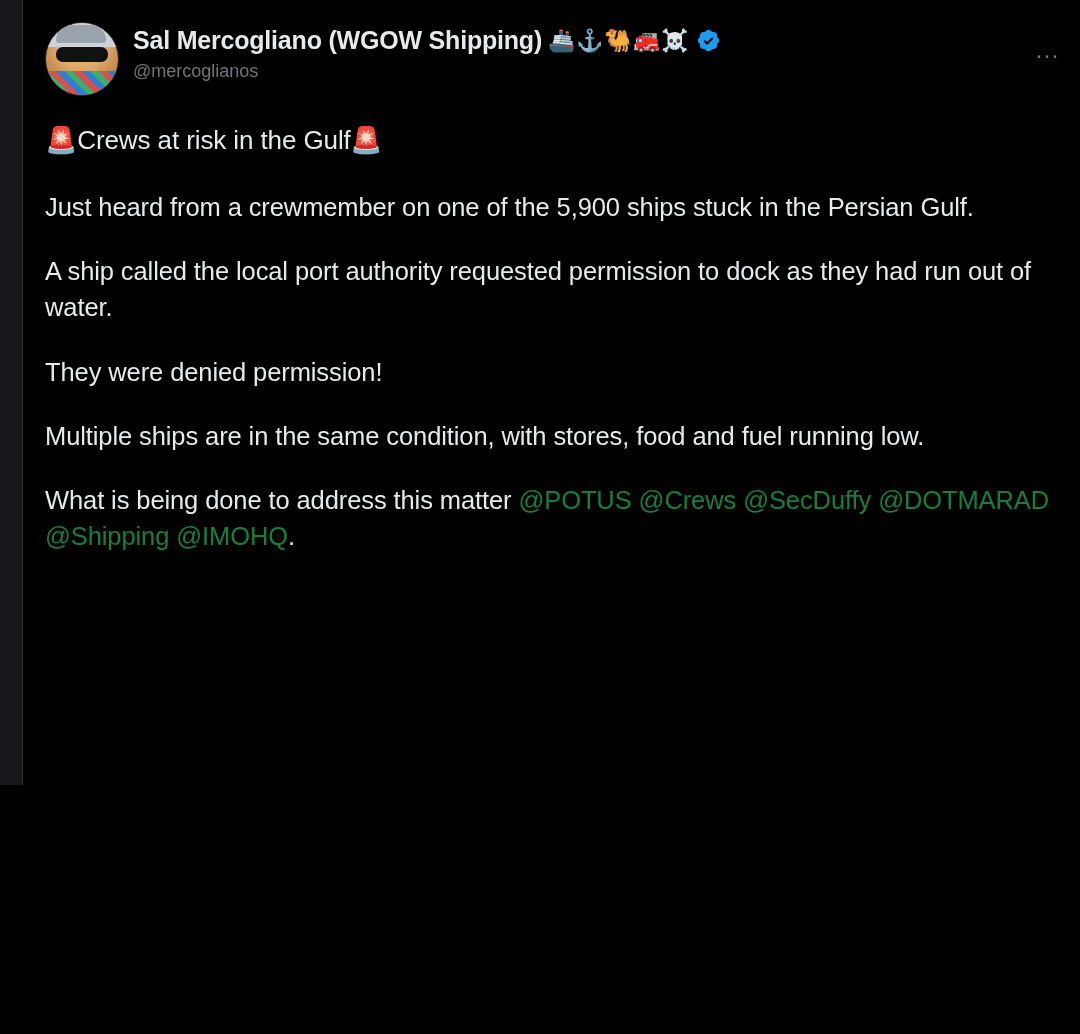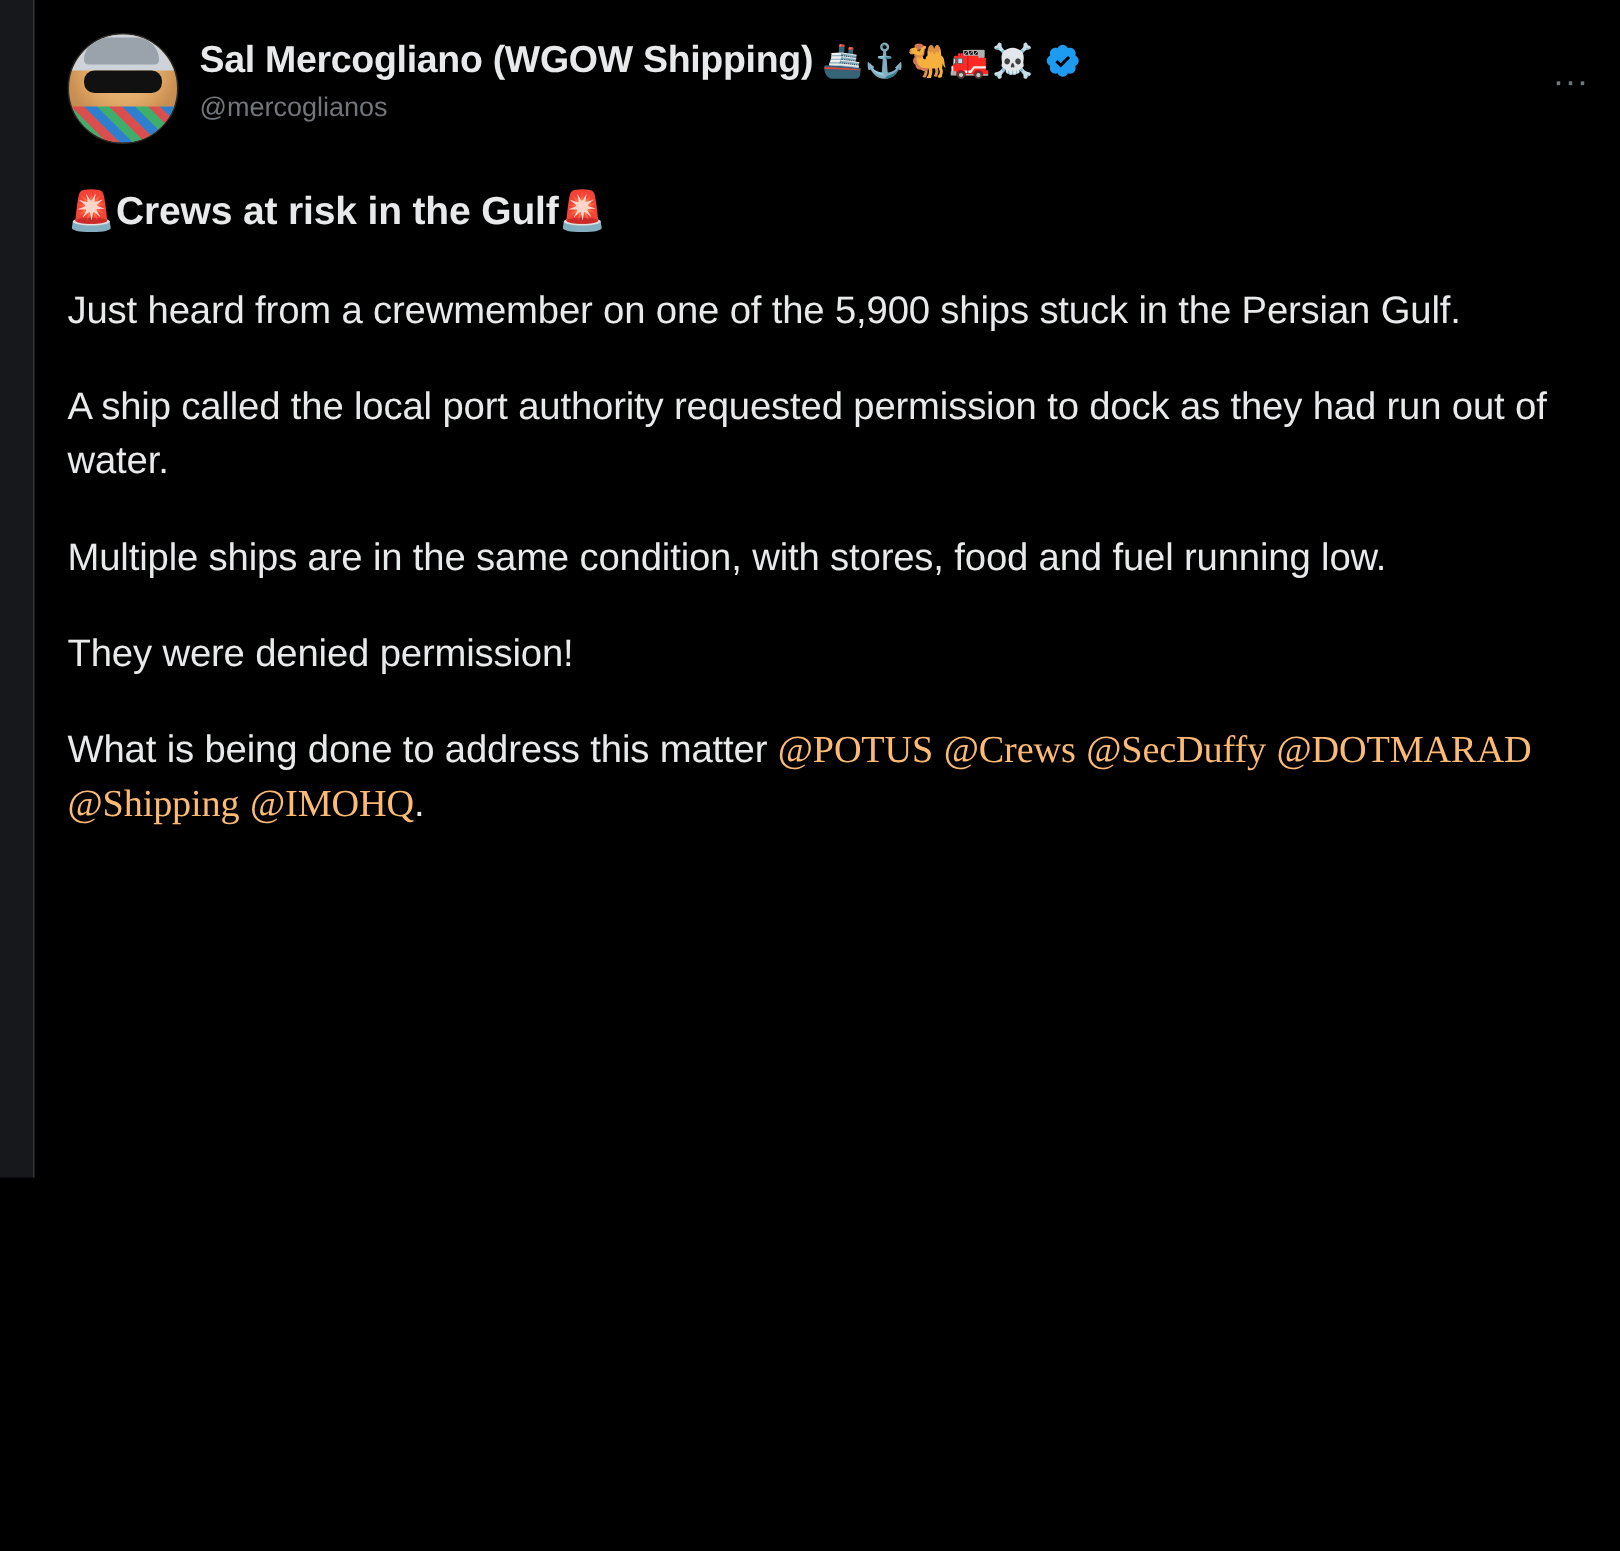--- a/index.html
+++ b/index.html
@@ -140,28 +140,27 @@
     font-size: 25.5px;
     line-height: 1.42;
     color: #e7e9ea;
     letter-spacing: -0.1px;
   }
   .tweet-body p {
     margin: 0 0 28px 0;
   }
   .tweet-body p:last-child { margin-bottom: 0; }
   .headline {
-    font-weight: bold;
+    font-weight: normal;
     font-size: 26px;
     margin-bottom: 30px !important;
   }
   .mention {
-    color: #fdba74;
+    color: #15803d;
     text-decoration: none;
-    font-family: Liberation Serif, serif;
   }
 </style>
 </head>
 <body>
 
 <div class="tweet-wrap">
 
   <div class="left-rail"></div>
 
   <div class="content">
@@ -188,21 +187,21 @@
         <div class="handle">@mercoglianos</div>
       </div>
 
       <div class="more-btn">···</div>
     </div>
 
     <div class="tweet-body">
       <p class="headline">🚨Crews at risk in the Gulf🚨</p>
       <p>Just heard from a crewmember on one of the 5,900 ships stuck in the Persian Gulf.</p>
       <p>A ship called the local port authority requested permission to dock as they had run out of water.</p>
+      <p>They were denied permission!</p>
       <p>Multiple ships are in the same condition, with stores, food and fuel running low.</p>
-      <p>They were denied permission!</p>
       <p>
         <span>What is being done to address this matter </span><a class="mention" href="#">@POTUS</a> <a class="mention" href="#">@Crews</a> <a class="mention" href="#">@SecDuffy</a> <a class="mention" href="#">@DOTMARAD</a> <a class="mention" href="#">@Shipping</a> <a class="mention" href="#">@IMOHQ</a><span>.</span>
       </p>
     </div>
 
   </div>
 </div>
 
 </body></html>

